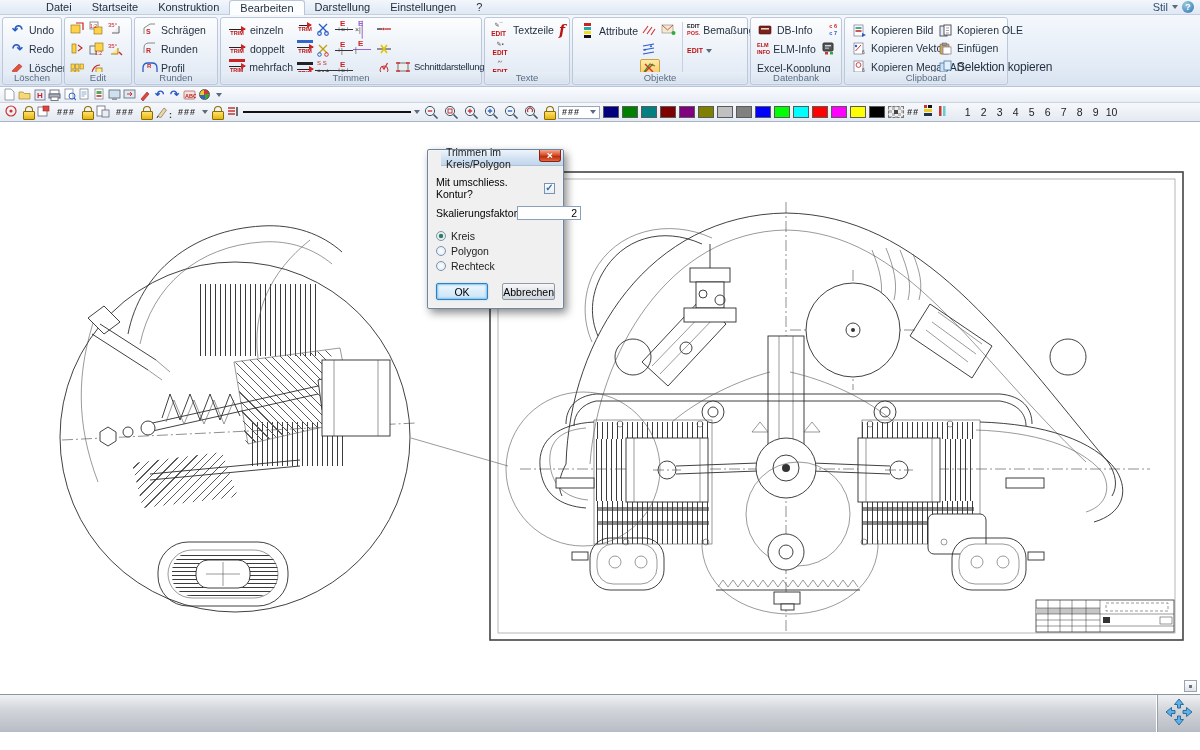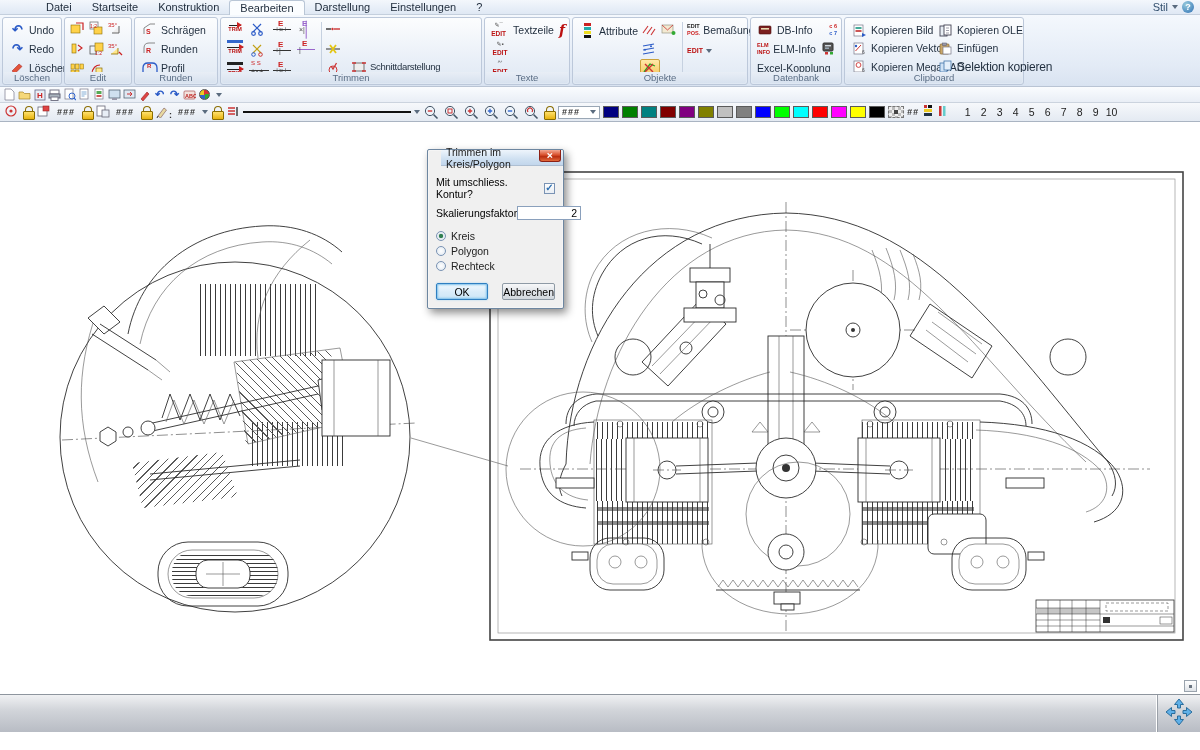--- a/index.html
+++ b/index.html
@@ -256,20 +256,43 @@
               <text x="5" y="7" font-size="6" font-weight="bold" fill="#c22">R</text>
             </svg>
           </span>
         <span>Profil</span>
       </div>
       <div class="gcap">Runden</div>
     </div>
 
     <div class="rgroup" style="width:262px">
       <div class="cols">
+        <div class="col" style="width:70px">
+          <div class="rrow rbtn" style="height:18px">
+            <span class="trimicon">
+                <span class="tline"></span>
+                <b>TRIM</b>
+              </span>
+            <span>einzeln</span>
+          </div>
+          <div class="rrow rbtn" style="height:18px">
+            <span class="trimicon">
+                <span class="tline"></span>
+                <b>TRIM</b>
+              </span>
+            <span>doppelt</span>
+          </div>
+          <div class="rrow rbtn" style="height:18px">
+            <span class="trimicon">
+                <span class="tline" style="box-shadow:0 -3px 0 #c22"></span>
+                <b>TRIM</b>
+              </span>
+            <span>mehrfach</span>
+          </div>
+        </div>
         <div class="col" style="width:24px">
           <span class="trimicon">
               <span class="tline" style="width:12px"></span>
               <b>TRIM</b>
             </span>
           <span class="trimicon">
               <span class="tline" style="box-shadow:0 -3px 0 #36c"></span>
               <b>TRIM</b>
             </span>
           <span class="trimicon">
@@ -489,21 +512,21 @@
               <rect x="3" y="10" width="3" height="2.5" fill="#c33"></rect>
             </svg>
           </span>
       </div>
       <div class="rrow">
         <span class="rbtn">Excel-Kopplung</span>
       </div>
       <div class="gcap">Datenbank</div>
     </div>
 
-    <div class="rgroup" style="width:180px">
+    <div class="rgroup" style="width:164px">
       <div class="cols">
         <div class="col" style="width:86px">
           <div class="rrow rbtn">
             <span class="ric">
                 <svg width="14" height="13">
                   <rect x="1" y="1" width="9" height="11" fill="#fff" stroke="#778" stroke-width=".7"></rect>
                   <rect x="2.5" y="3" width="6" height="2" fill="#4a9"></rect>
                   <rect x="2.5" y="6" width="6" height="2" fill="#c55"></rect>
                   <path d="M9 9 l4 2 -4 2" fill="#2b5bc7"></path>
                 </svg>

